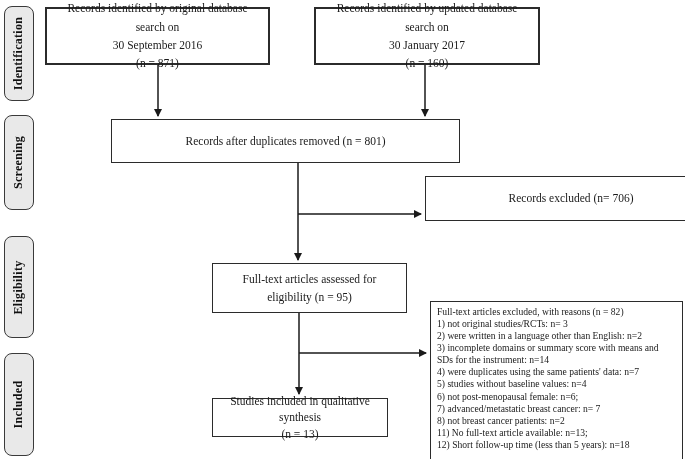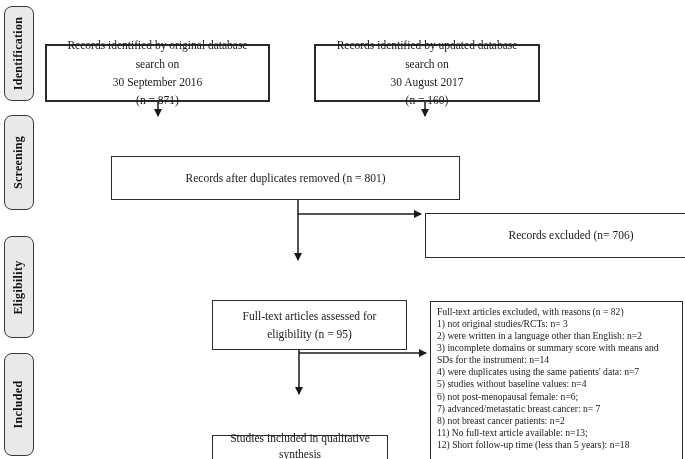--- a/index.html
+++ b/index.html
@@ -43,21 +43,20 @@
     background: #ffffff;
     border: 1.5px solid #2b2b2b;
     display: flex;
     align-items: center;
     justify-content: center;
     text-align: center;
     font-size: 11.5px;
     line-height: 1.6;
     white-space: pre-line;
     padding: 2px 6px;
-    margin-top: 37px;
   }
   .fbox.thick { border-width: 2px; }
   .reasons {
     position: absolute;
     background: #ffffff;
     border: 1.5px solid #2b2b2b;
     text-align: left;
     font-size: 9.6px;
     line-height: 1.26;
     padding: 4px 5px 2px 6px;
@@ -95,21 +94,21 @@
   </div>
   <div class="stage" style="top:353px; height:103px;">
     <span>Included</span>
   </div>
 
   <div class="fbox thick" style="left:45px; top:7px; width:225px; height:58px;">Records identified by original  database search on
 30 September 2016
 (n = 871)</div>
 
   <div class="fbox thick" style="left:314px; top:7px; width:226px; height:58px;">Records identified by updated  database search on
-30 August 2017
+30 January 2017
 (n = 160)</div>
 
   <div class="fbox" style="left:111px; top:119px; width:349px; height:44px;">Records after duplicates removed (n = 801)</div>
 
   <div class="fbox" style="left:425px; top:176px; width:292px; height:45px;">Records excluded (n= 706)</div>
 
   <div class="fbox" style="left:212px; top:263px; width:195px; height:50px;">Full-text articles assessed for
 eligibility (n = 95)</div>
 
   <div class="reasons" style="left:430px; top:273px; width:253px; height:175px;">

